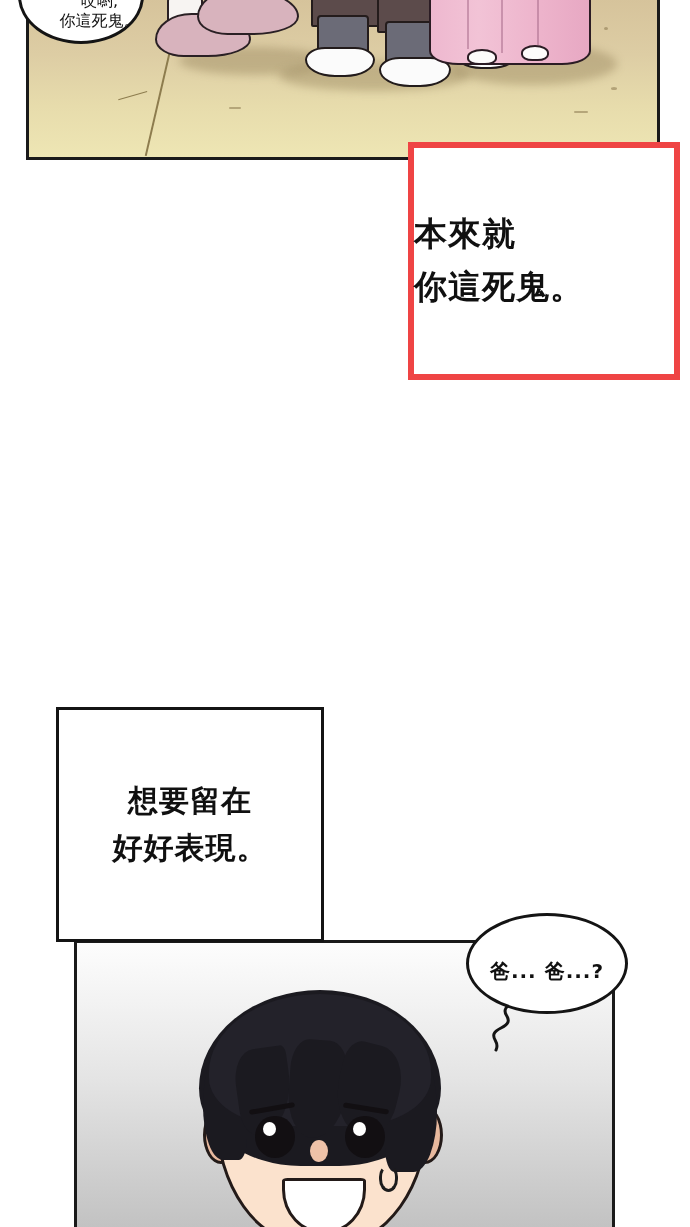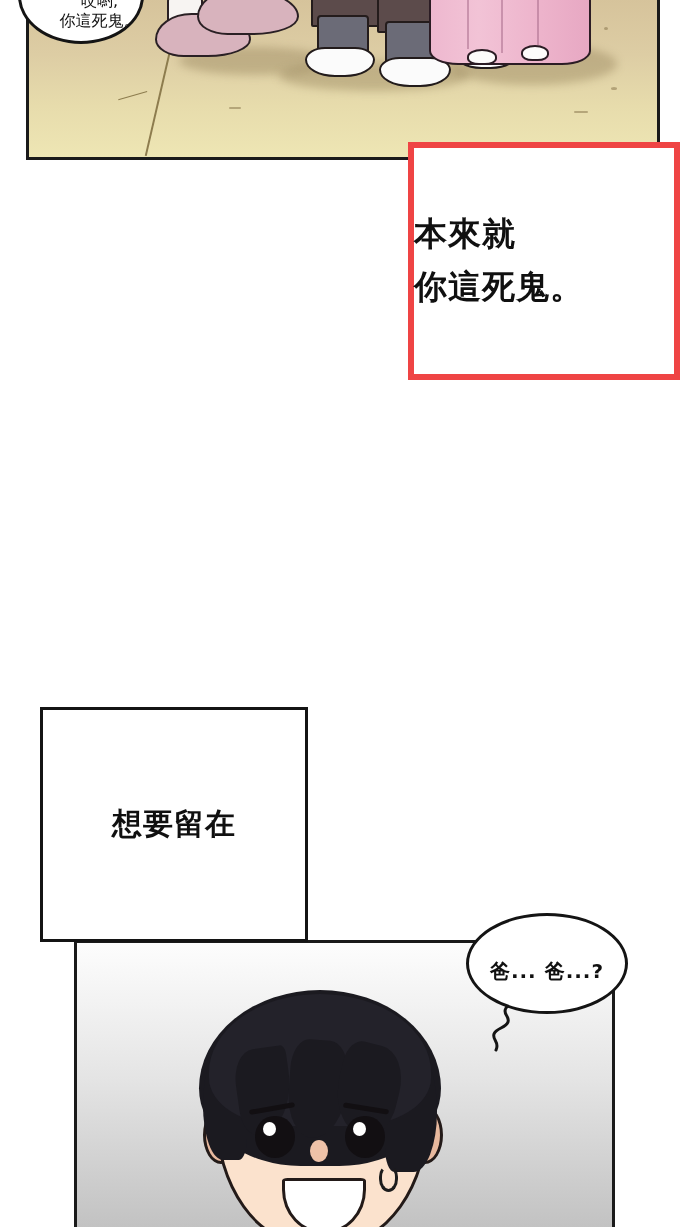--- a/index.html
+++ b/index.html
@@ -145,21 +145,21 @@
     color: #101010;
     line-height: 1.6;
     letter-spacing: 1px;
     white-space: nowrap;
   }
   #narr-box-right .line.l1 { padding-right: 18px; }
 
   
   #narr-box-left {
     position: absolute;
-    left: 40px;
+    left: 56px;
     top: 707px;
     width: 268px;
     height: 235px;
     background: #ffffff;
     border: 3px solid #141414;
     box-sizing: border-box;
     display: flex;
     flex-direction: column;
     align-items: center;
     justify-content: center;
@@ -362,20 +362,21 @@
     <div class="line">你這死鬼。</div>
   </div>
 
   <div id="narr-box-right">
     <div class="line l1">本來就</div>
     <div class="line l2">你這死鬼。</div>
   </div>
 
   <div id="narr-box-left">
     <div class="line">想要留在</div>
+    <div class="line">好好表現。</div>
   </div>
 
   <div id="panel-bottom">
     <div id="boy">
       <div class="ear left"></div>
       <div class="ear right"></div>
       <div class="face"></div>
       <div class="hair-back"></div>
       <div class="sidelock-l"></div>
       <div class="sidelock-r"></div>

